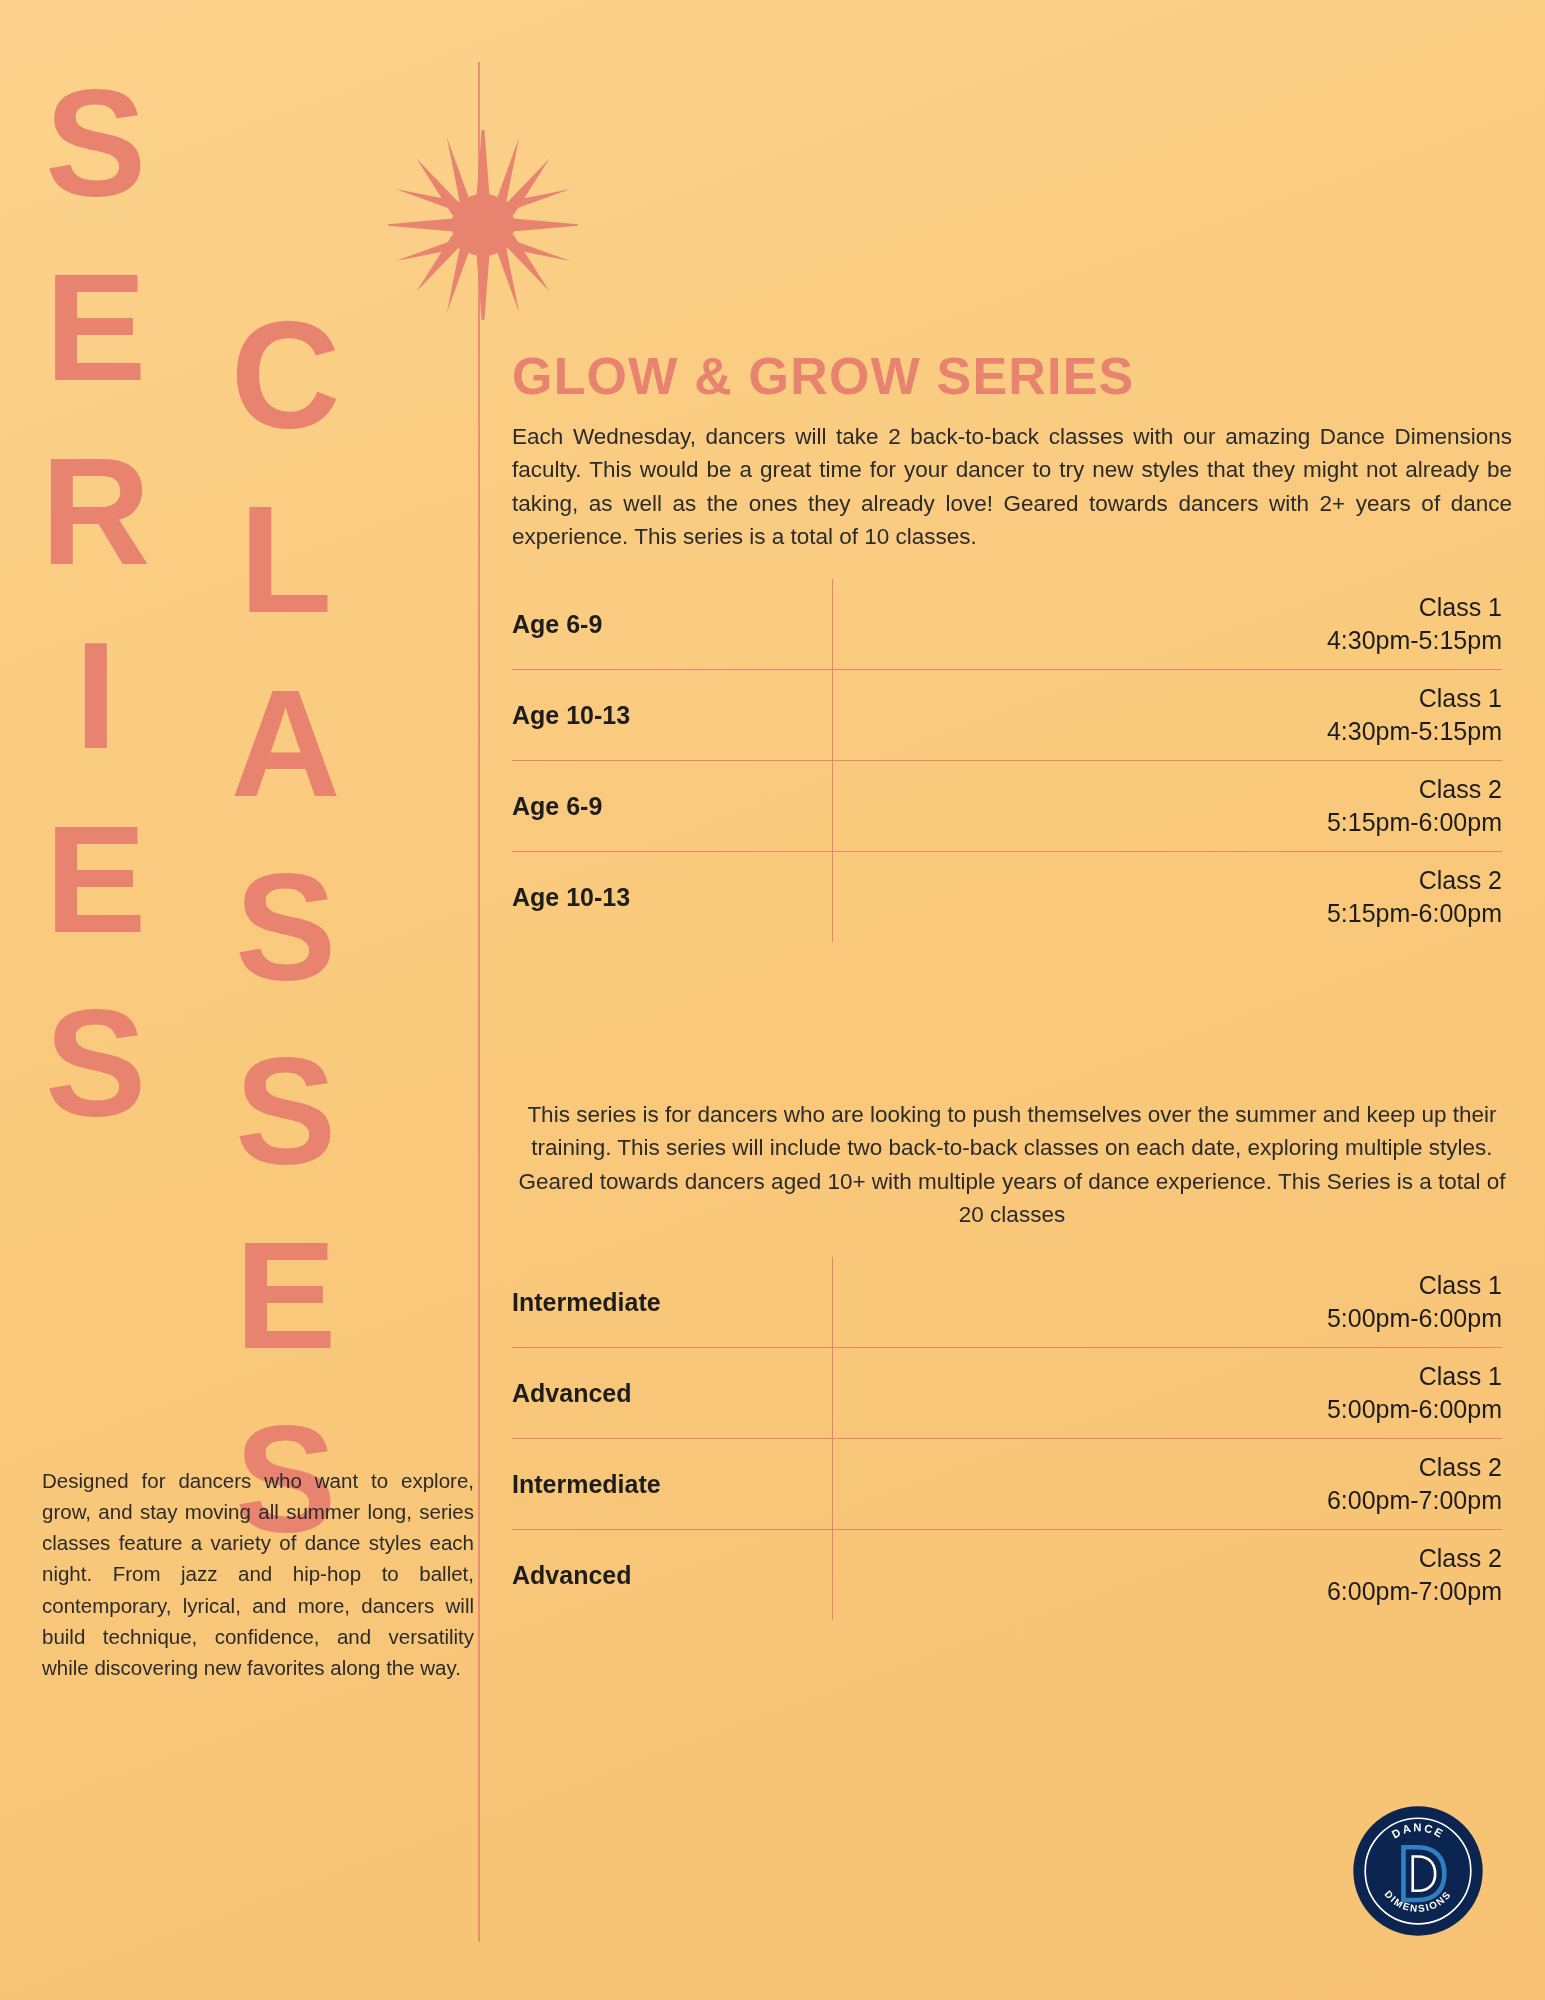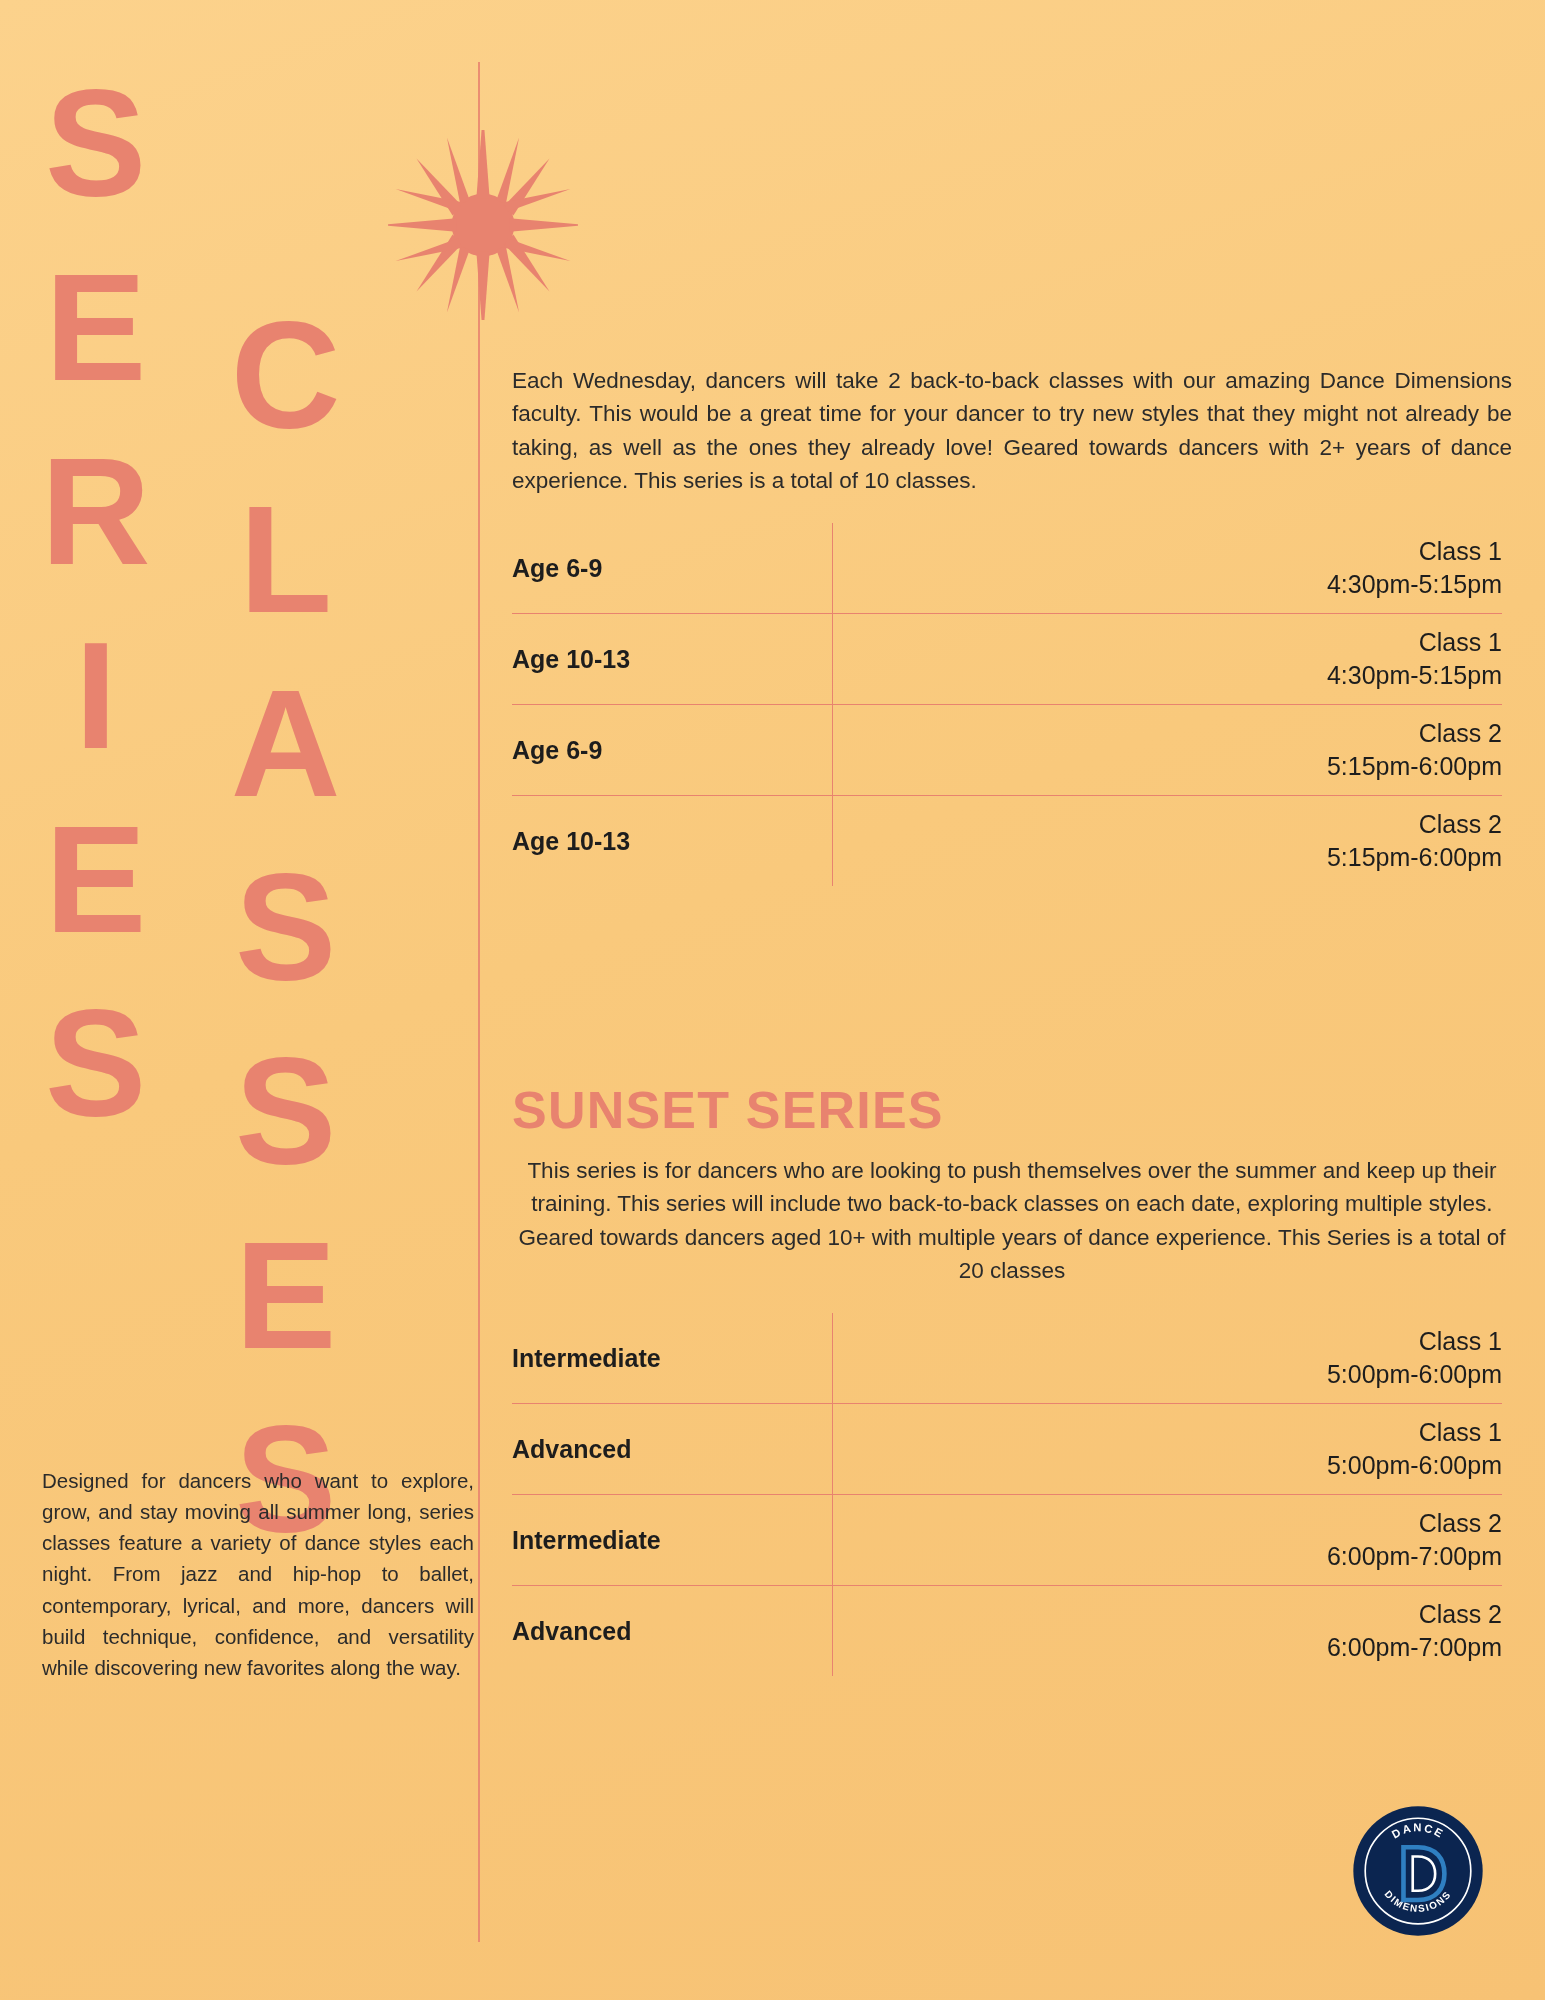--- a/index.html
+++ b/index.html
@@ -185,20 +185,21 @@
       <polygon points="8,62 74,86 78,76"></polygon>
       <polygon name="x" points="192,138 126,114 122,124"></polygon>
       <polygon points="192,62 126,86 122,76"></polygon>
       <polygon points="8,138 74,114 78,124"></polygon>
     </g>
   </svg>
 
   <div class="left-para">Designed for dancers who want to explore, grow, and stay moving all summer long, series classes feature a variety of dance styles each night. From jazz and hip-hop to ballet, contemporary, lyrical, and more, dancers will build technique, confidence, and versatility while discovering new favorites along the way.</div>
 
   <div class="block-1">
+    <h1 class="section-title">GLOW &amp; GROW SERIES</h1>
     <p class="section-body">Each Wednesday, dancers will take 2 back-to-back classes with our amazing Dance Dimensions faculty. This would be a great time for your dancer to try new styles that they might not already be taking, as well as the ones they already love! Geared towards dancers with 2+ years of dance experience. This series is a total of 10 classes.</p>
 
     <table class="sched">
       <tbody>
         <tr>
           <td class="cat">Age 6-9</td>
           <td class="det">
             <span class="cls">Class 1</span>
             <span class="time">4:30pm-5:15pm</span>
           </td>
@@ -222,21 +223,20 @@
           <td class="det">
             <span class="cls">Class 2</span>
             <span class="time">5:15pm-6:00pm</span>
           </td>
         </tr>
       </tbody>
     </table>
   </div>
 
   <div class="block-2">
-    <h1 class="section-title">SUNSET SERIES</h1>
     <p class="section-body left-align">This series is for dancers who are looking to push themselves over the summer and keep up their training. This series will include two back-to-back classes on each date, exploring multiple styles. Geared towards dancers aged 10+ with multiple years of dance experience. This Series is a total of 20 classes</p>
 
     <table class="sched">
       <tbody>
         <tr>
           <td class="cat">Intermediate</td>
           <td class="det">
             <span class="cls">Class 1</span>
             <span class="time">5:00pm-6:00pm</span>
           </td>

